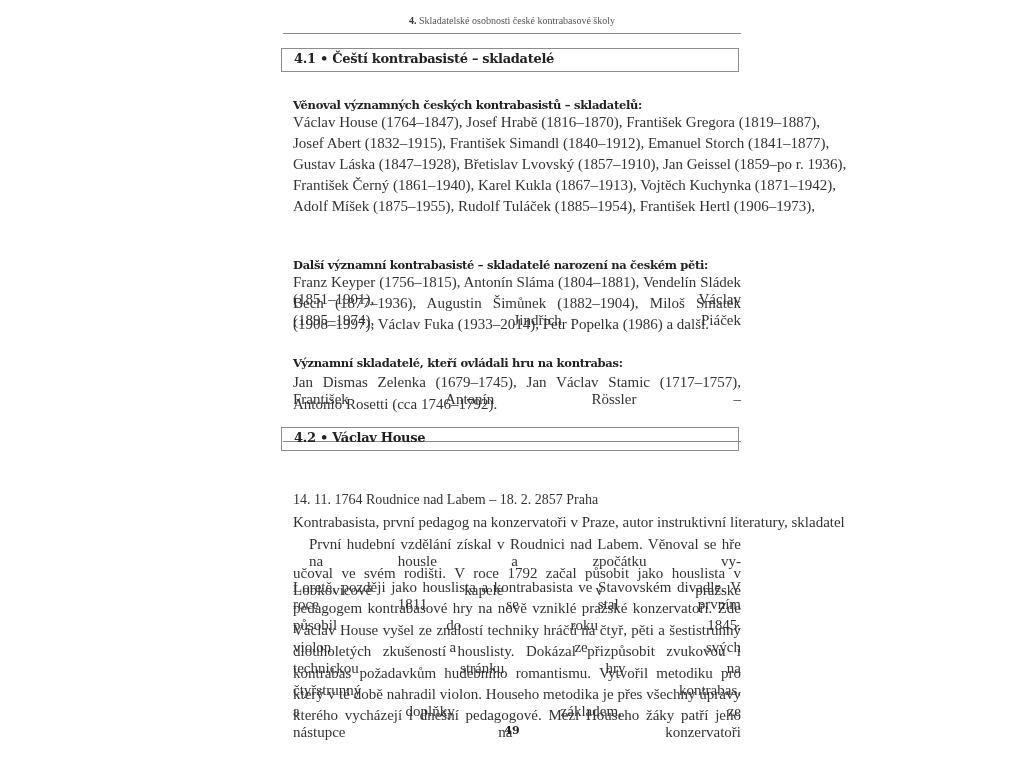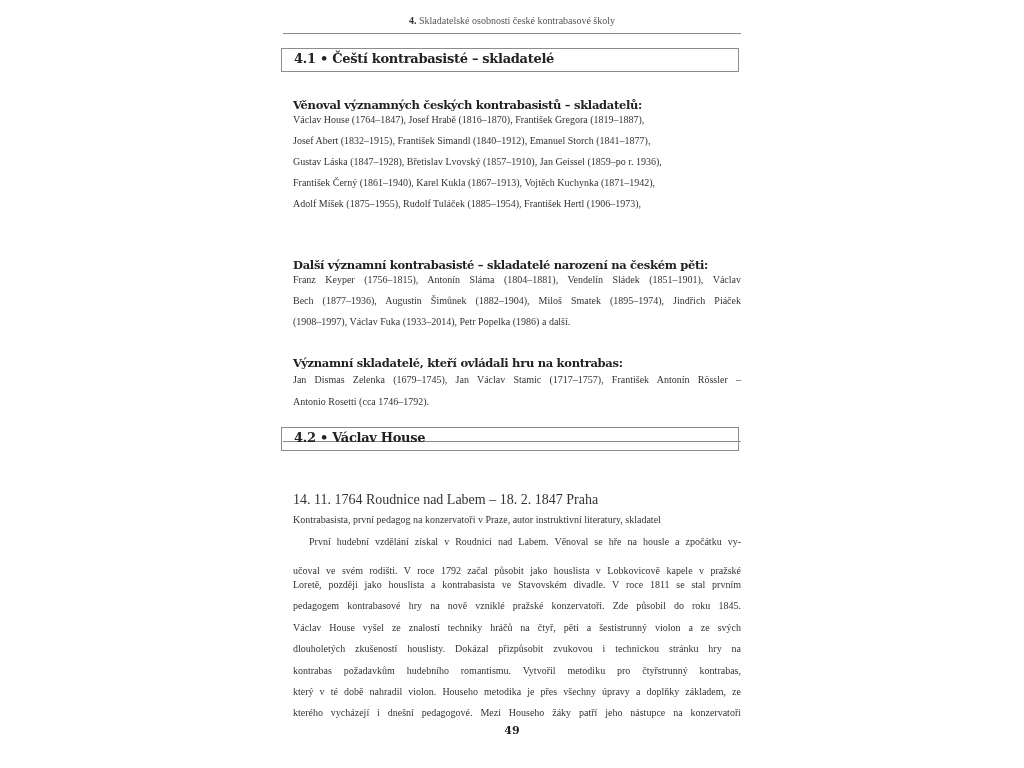--- a/index.html
+++ b/index.html
@@ -59,21 +59,21 @@
     font-weight: bold;
     font-size: 11.5px;
     color: #222;
     letter-spacing: -0.3px;
   }
   .textline {
     position: absolute;
     left: 293px;
     width: 448px;
     font-family: "Liberation Serif", serif;
-    font-size: 10px;
+    font-size: 15px;
     color: #333;
     white-space: nowrap;
   }
   .justify {
     text-align: justify;
     text-align-last: justify;
     white-space: normal;
   }
   .dateline {
     position: absolute;
@@ -122,21 +122,21 @@
 
   <div class="subhead" style="top:356px;">Významní skladatelé, kteří ovládali hru na kontrabas:</div>
   <div class="textline justify" style="top:374px;">Jan Dismas Zelenka (1679–1745), Jan Václav Stamic (1717–1757), František Antonín Rössler –</div>
   <div class="textline" style="top:396px;">Antonio Rosetti (cca 1746–1792).</div>
 
   <div class="rule" style="top:441px;"></div>
   <div class="section-box" style="top:427px;">
     <span class="section-title">4.2 • Václav House</span>
   </div>
 
-  <div class="dateline" style="top:492px;">14. 11. 1764 Roudnice nad Labem – 18. 2. 1847 Praha</div>
+  <div class="dateline" style="top:492px;">14. 11. 1764 Roudnice nad Labem – 18. 2. 2857 Praha</div>
 
   <div class="textline" style="top:514px;">Kontrabasista, první pedagog na konzervatoři v Praze, autor instruktivní literatury, skladatel</div>
   <div class="textline justify" style="top:536px; left:309px; width:432px;">První hudební vzdělání získal v Roudnici nad Labem. Věnoval se hře na housle a zpočátku vy-</div>
   <div class="textline justify" style="top:557px;margin-top:8px;">učoval ve svém rodišti. V roce 1792 začal působit jako houslista v Lobkovicově kapele v pražské</div>
   <div class="textline justify" style="top:579px;">Loretě, později jako houslista a kontrabasista ve Stavovském divadle. V roce 1811 se stal prvním</div>
   <div class="textline justify" style="top:600px;">pedagogem kontrabasové hry na nově vzniklé pražské konzervatoři. Zde působil do roku 1845.</div>
   <div class="textline justify" style="top:622px;">Václav House vyšel ze znalostí techniky hráčů na čtyř, pěti a šestistrunný violon a ze svých</div>
   <div class="textline justify" style="top:643px;">dlouholetých zkušeností houslisty. Dokázal přizpůsobit zvukovou i technickou stránku hry na</div>
   <div class="textline justify" style="top:665px;">kontrabas požadavkům hudebního romantismu. Vytvořil metodiku pro čtyřstrunný kontrabas,</div>
   <div class="textline justify" style="top:686px;">který v té době nahradil violon. Househo metodika je přes všechny úpravy a doplňky základem, ze</div>

